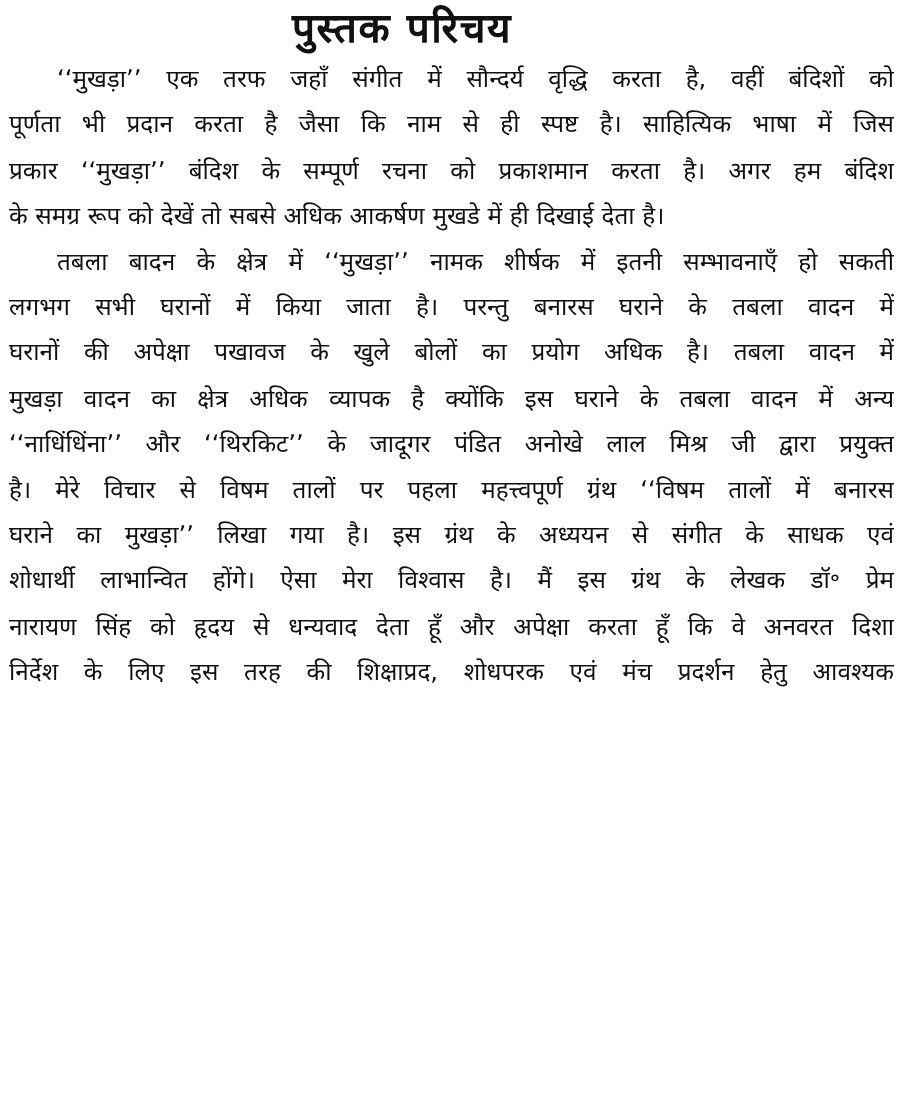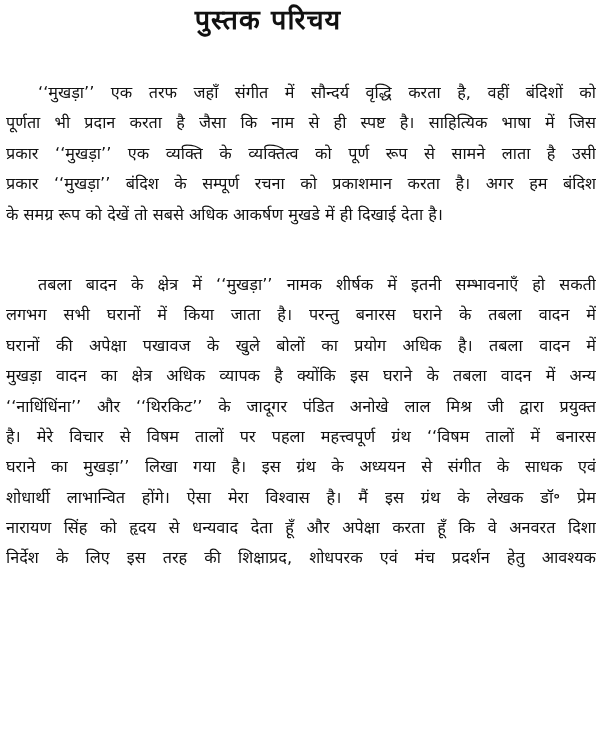--- a/index.html
+++ b/index.html
@@ -12,33 +12,32 @@
   }
   .body {
     position:absolute; left:6px; top:38px; width:590px;
     font-family:"DejaVu Sans", sans-serif; font-size:16.2px; color:#111;
   }
   .line {
     display:block; height:30.4px; line-height:30.4px; white-space:nowrap;
     text-align:justify; text-align-last:justify; overflow:hidden;
   }
   .line.last { text-align-last:left; }
-  .line.indent { padding-left:32px;margin-top:40px; }
+  .line.indent { padding-left:32px; }
 </style>
 </head>
 <body>
 
 <div class="page">
   <div class="title">पुस्तक परिचय</div>
 
   <div class="body">
     <div>
       <span class="line indent">‘‘मुखड़ा’’ एक तरफ जहाँ संगीत में सौन्दर्य वृद्धि करता है, वहीं बंदिशों को</span>
       <span class="line">पूर्णता भी प्रदान करता है जैसा कि नाम से ही स्पष्ट है। साहित्यिक भाषा में जिस</span>
-      <span class="line">प्रकार ‘‘मुखड़ा’’ एक व्यक्ति के व्यक्तित्व को पूर्ण रूप से सामने लाता है उसी</span>
       <span class="line">प्रकार ‘‘मुखड़ा’’ बंदिश के सम्पूर्ण रचना को प्रकाशमान करता है। अगर हम बंदिश</span>
       <span class="line last">के समग्र रूप को देखें तो सबसे अधिक आकर्षण मुखडे में ही दिखाई देता है।</span>
     </div>
     <div>
       <span class="line indent">तबला बादन के क्षेत्र में ‘‘मुखड़ा’’ नामक शीर्षक में इतनी सम्भावनाएँ हो सकती</span>
       <span class="line">लगभग सभी घरानों में किया जाता है। परन्तु बनारस घराने के तबला  वादन में</span>
       <span class="line">घरानों की अपेक्षा पखावज के खुले बोलों का प्रयोग अधिक है। तबला वादन में</span>
       <span class="line">मुखड़ा वादन का क्षेत्र अधिक व्यापक है क्योंकि इस घराने के तबला वादन में अन्य</span>
     </div>
     <div>

